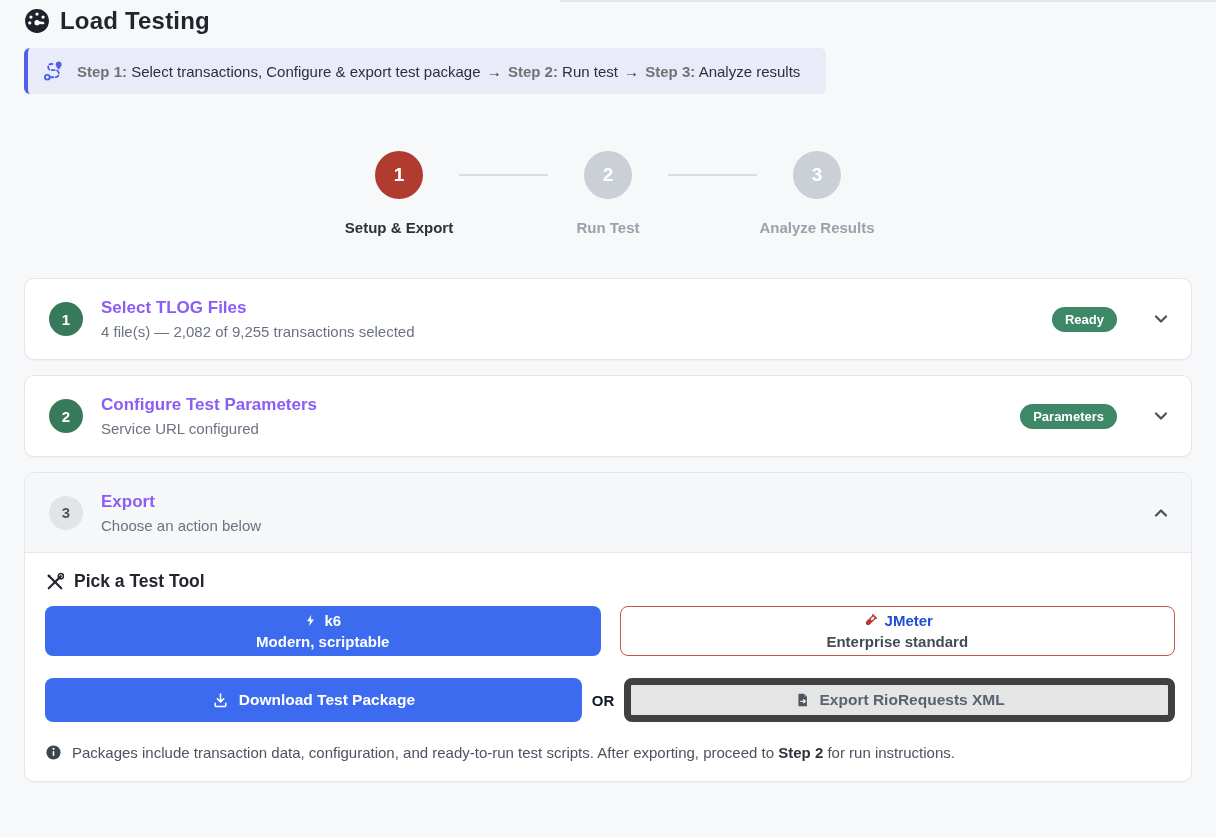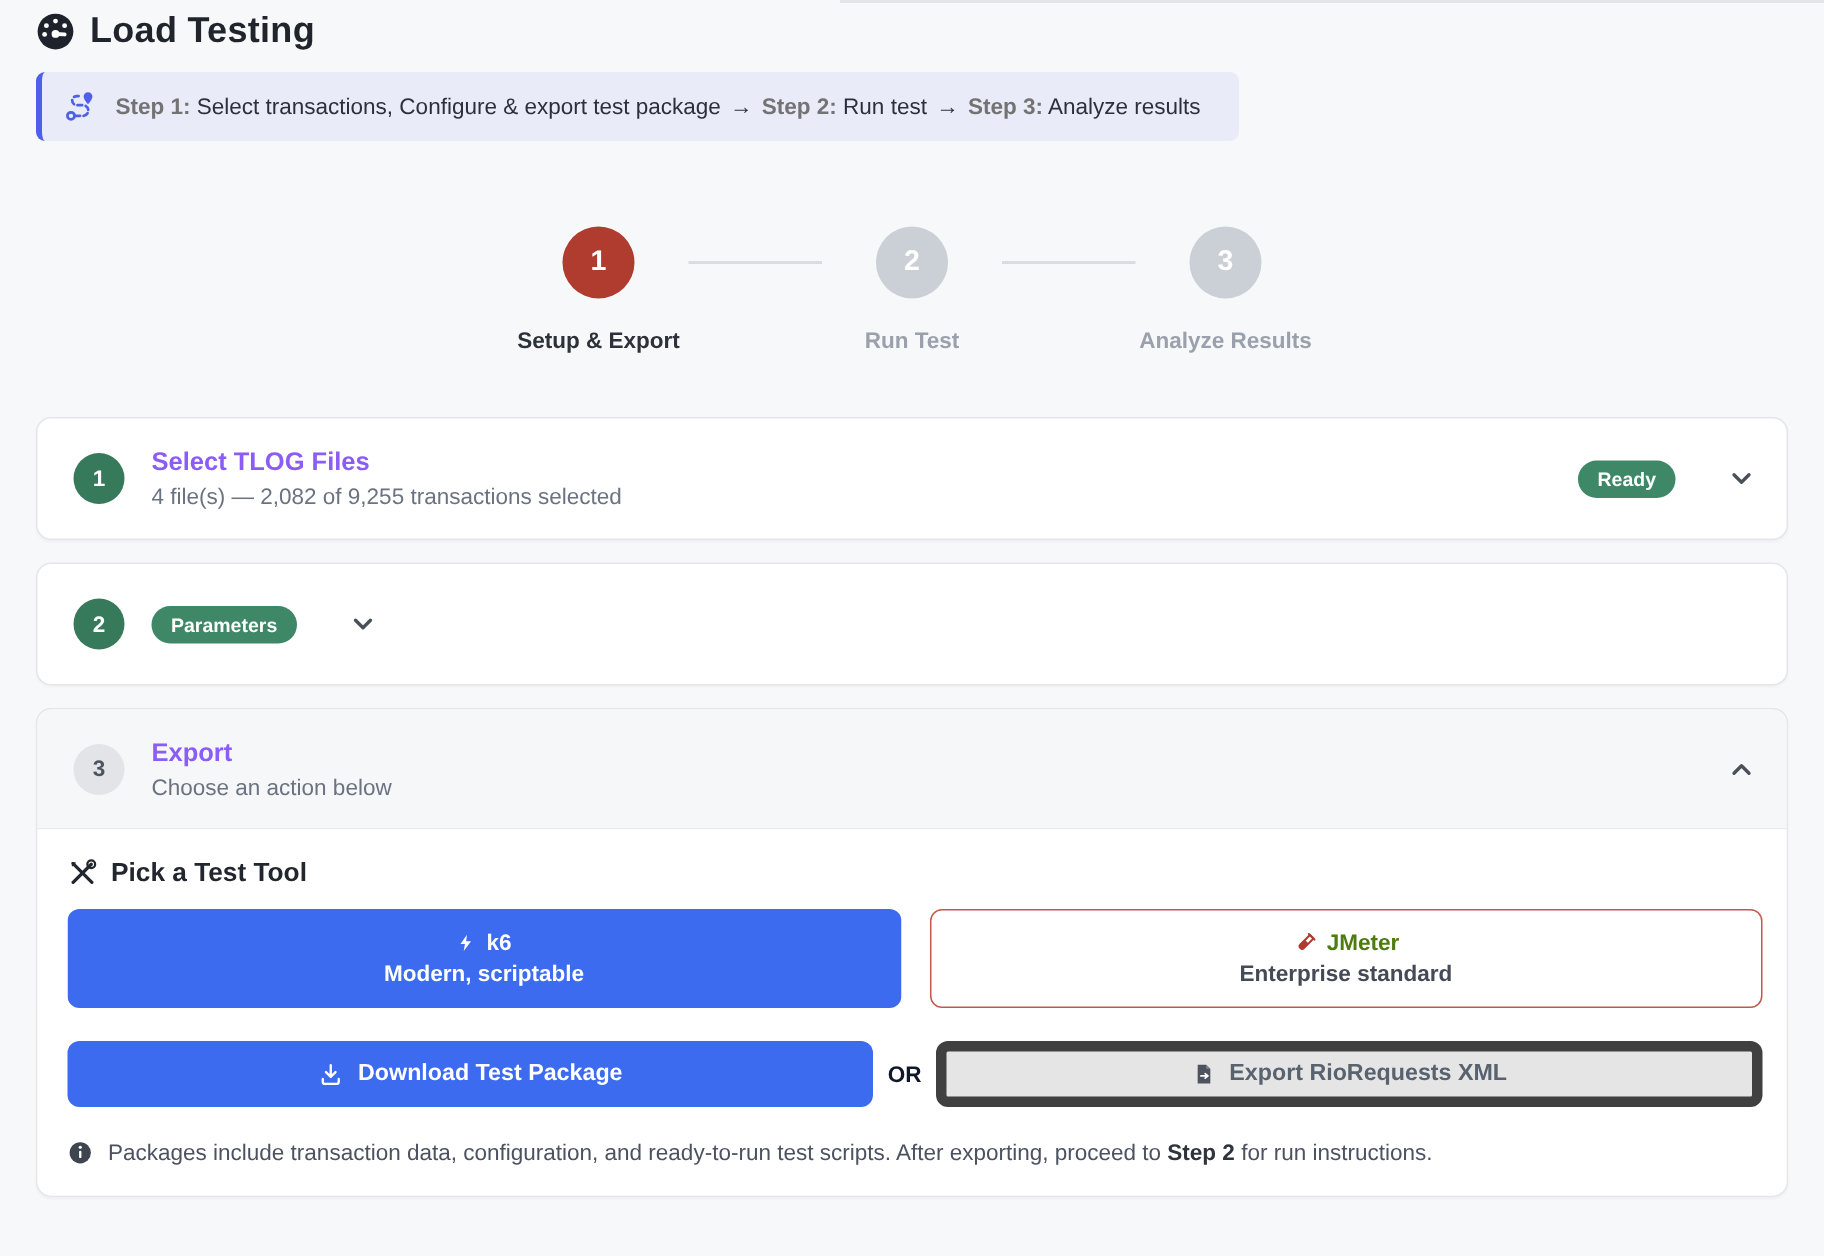--- a/index.html
+++ b/index.html
@@ -57,29 +57,29 @@
     padding:5px 13px; border-radius:999px; margin-right:16px; white-space:nowrap;
   }
   .chev { display:flex; }
 
   
   .card-content { padding:18px 16px 20px 20px; background:#fff; border-radius:0 0 10px 10px; }
   .panel-heading { display:flex; align-items:center; gap:9px; margin-bottom:14px; }
   .panel-heading span { font-size:17.5px; font-weight:700; color:#22262e; }
   .tool-grid { display:grid; grid-template-columns:1fr 1fr; gap:19px; }
   .tool-btn {
-    height:66px; border-radius:8px; display:flex; flex-direction:column; align-items:center; justify-content:center;
+    height:50px; border-radius:8px; display:flex; flex-direction:column; align-items:center; justify-content:center;
     gap:4px; cursor:pointer; border:1px solid transparent; font-family:inherit;
   }
   .tool-btn .tool-name { display:flex; align-items:center; gap:7px; font-size:15px; font-weight:700; }
   .tool-btn .tool-desc { font-size:15px; font-weight:600; }
   .tool-k6 { background:#3d6bf0; }
   .tool-k6 .tool-name, .tool-k6 .tool-desc { color:#fff; }
   .tool-jmeter { background:#fff; border:1px solid #c05a48; }
-  .tool-jmeter .tool-name { color:#4d7c0f; }
+  .tool-jmeter .tool-name { color:#1d4ed8; }
   .tool-jmeter .tool-desc { color:#454b56; }
 
   .action-row { display:flex; align-items:center; gap:4px; margin-top:22px; }
   .btn { height:44px; border-radius:8px; display:flex; align-items:center; justify-content:center; gap:10px;
          font-size:15.5px; font-weight:700; cursor:pointer; border:none; font-family:inherit; }
   .btn-primary { flex:1; background:#3d6bf0; color:#fff; }
   .btn-outline { flex:1; background:#e5e5e5; border:7px solid #404040; color:#59626f; }
   .or-label { font-size:15px; font-weight:700; color:#0f172a; padding:0 6px; }
 
   .note-row { display:flex; align-items:center; gap:10px; margin-top:22px; font-size:15px; color:#4c5260; }
@@ -152,20 +152,24 @@
         <svg width="20" height="20" viewBox="0 0 20 20">
             <path d="M5 7.5 L10 12.5 L15 7.5" stroke="#4a5057" stroke-width="2.2" fill="none" stroke-linecap="round" stroke-linejoin="round"></path>
           </svg>
       </div>
     </div>
   </div>
 
   <div class="card">
     <div class="card-header">
       <div class="num-circle">2</div>
+      <div class="card-text">
+        <div class="card-title">Configure Test Parameters</div>
+        <div class="card-subtitle">Service URL configured</div>
+      </div>
       <div class="badge">Parameters</div>
       <div class="chev">
         <svg width="20" height="20" viewBox="0 0 20 20">
             <path d="M5 7.5 L10 12.5 L15 7.5" stroke="#4a5057" stroke-width="2.2" fill="none" stroke-linecap="round" stroke-linejoin="round"></path>
           </svg>
       </div>
     </div>
   </div>
 
   <div class="card expanded">

